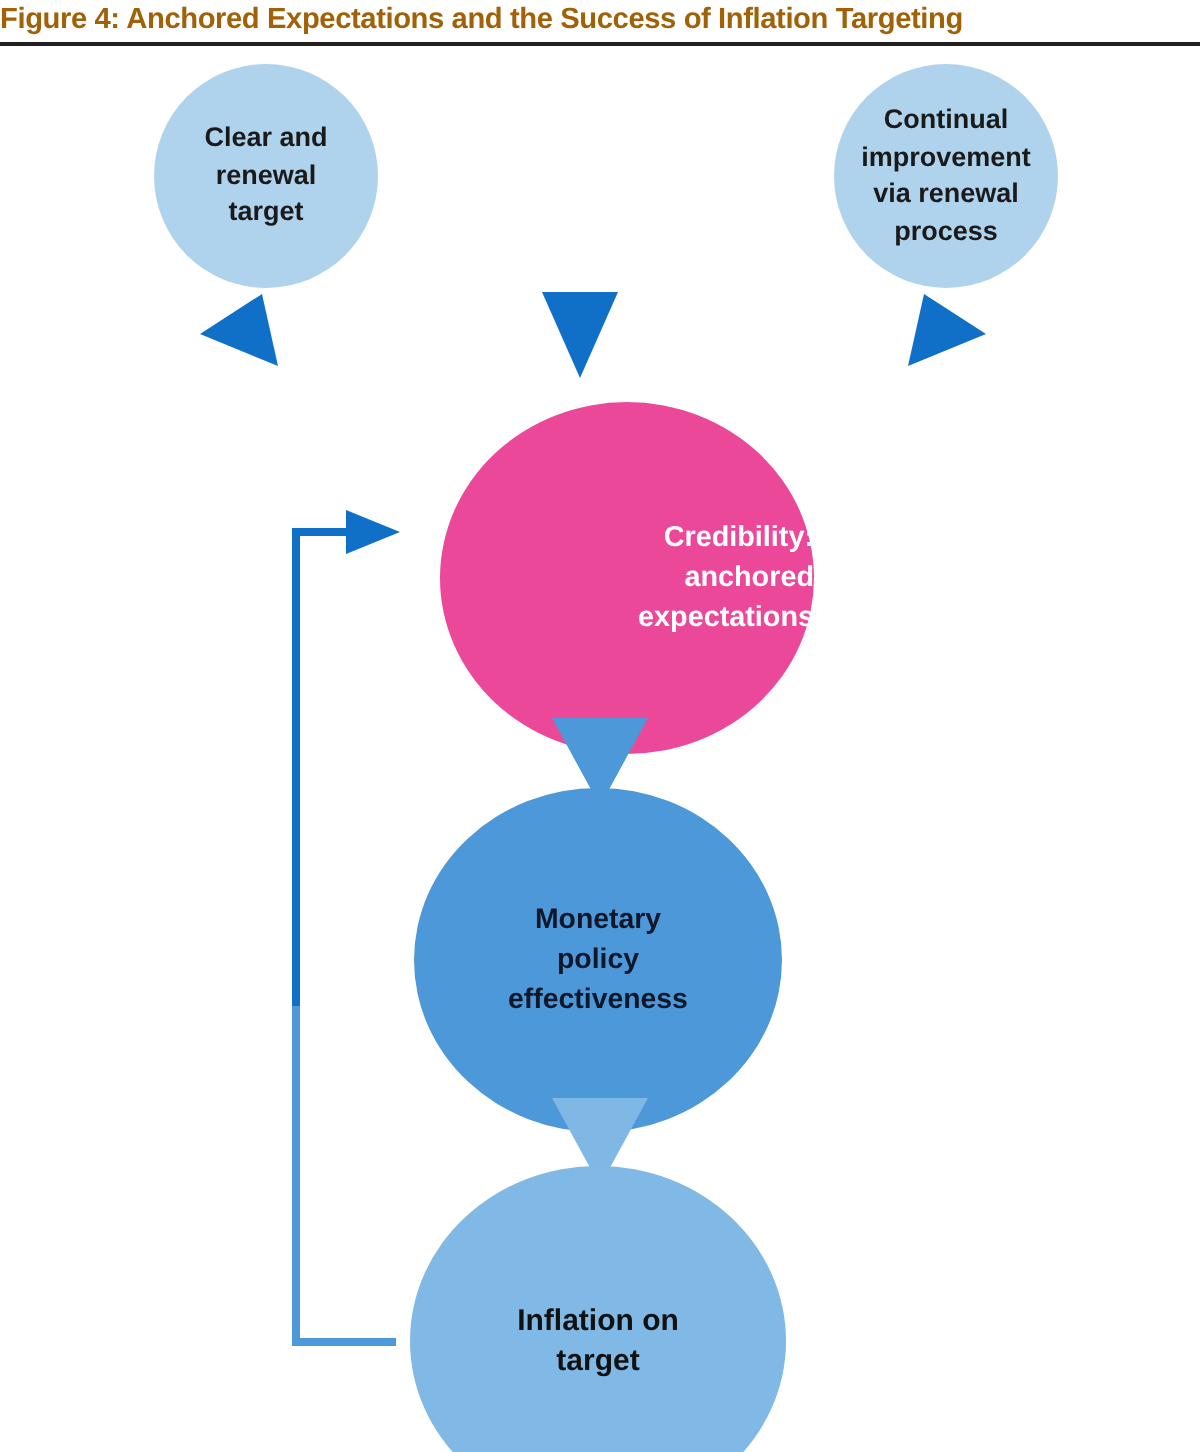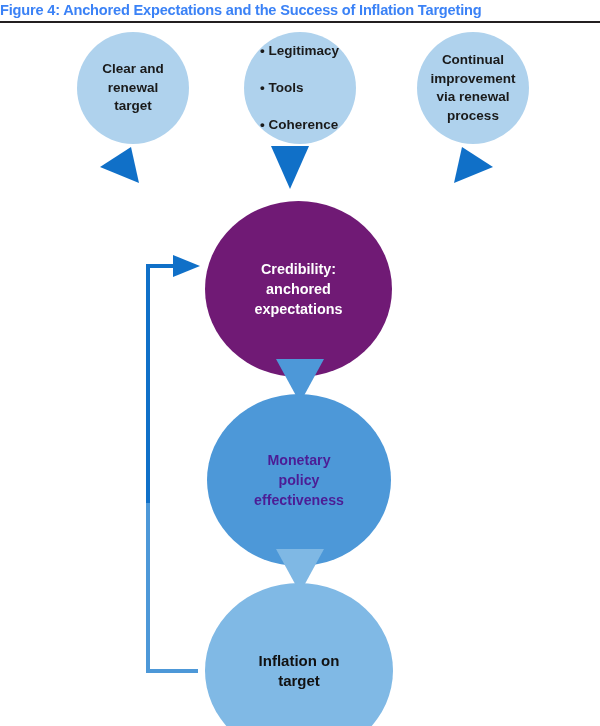--- a/index.html
+++ b/index.html
@@ -19,21 +19,21 @@
   }
   
   #figure-title {
     position: absolute;
     left: 0px;
     top: 0px;
     width: 576px;
     height: 22px;
     font-size: 14.6px;
     font-weight: bold;
-    color: #3b82f6;
+    color: #a16207;
     letter-spacing: -0.2px;
     white-space: nowrap;
     line-height: 20px;
   }
   #title-rule {
     position: absolute;
     left: 0px;
     top: 21px;
     width: 600px;
     height: 2px;
@@ -80,43 +80,44 @@
   }
   .bullet-line {
     display: block;
     white-space: nowrap;
   }
   #node-clear-simple-target { left: 77px; top: 9px; }
   #node-legitimacy-tools-coherence { left: 244px; top: 9px; }
   #node-continual-improvement { left: 417px; top: 9px; }
 
   #node-credibility {
-    left: 205px;
+    left: 220px;
     top: 178px;
     width: 187px;
     height: 176px;
-    background: #701a75;
+    background: #ec4899;
+    text-align: right;
   }
   #node-credibility .node-label {
     font-size: 14.4px;
     font-weight: bold;
     color: #ffffff;
     line-height: 20px;
   }
   #node-monetary-policy {
     left: 207px;
     top: 371px;
     width: 184px;
     height: 172px;
     background: #4d98d8;
   }
   #node-monetary-policy .node-label {
     font-size: 14.2px;
     font-weight: bold;
-    color: #4c1d95;
+    color: #0f172a;
     line-height: 20px;
   }
   #node-inflation-on-target {
     left: 205px;
     top: 560px;
     width: 188px;
     height: 175px;
     background: #80b9e5;
   }
   #node-inflation-on-target .node-label {
@@ -146,27 +147,20 @@
   <div id="title-rule"></div>
 
   <div id="diagram-canvas">
 
     <div class="node top-node" id="node-clear-simple-target">
       <span class="node-label">Clear and
 renewal
 target</span>
     </div>
 
-    <div class="node top-node bullet-node" id="node-legitimacy-tools-coherence">
-      <span class="node-label">
-        <span class="bullet-line"><span>•</span> <span>Legitimacy</span></span>
-        <span class="bullet-line"><span>•</span> <span>Tools</span></span>
-        <span class="bullet-line"><span>•</span> <span>Coherence</span></span>
-      </span>
-    </div>
 
     <div class="node top-node" id="node-continual-improvement">
       <span class="node-label">Continual
 improvement
 via renewal
 process</span>
     </div>
 
     <svg class="arrow-svg" id="arrow-to-clear-target" width="52" height="44">
       <polygon points="2,22 33,2 41,38" fill="#1070c8"></polygon>

